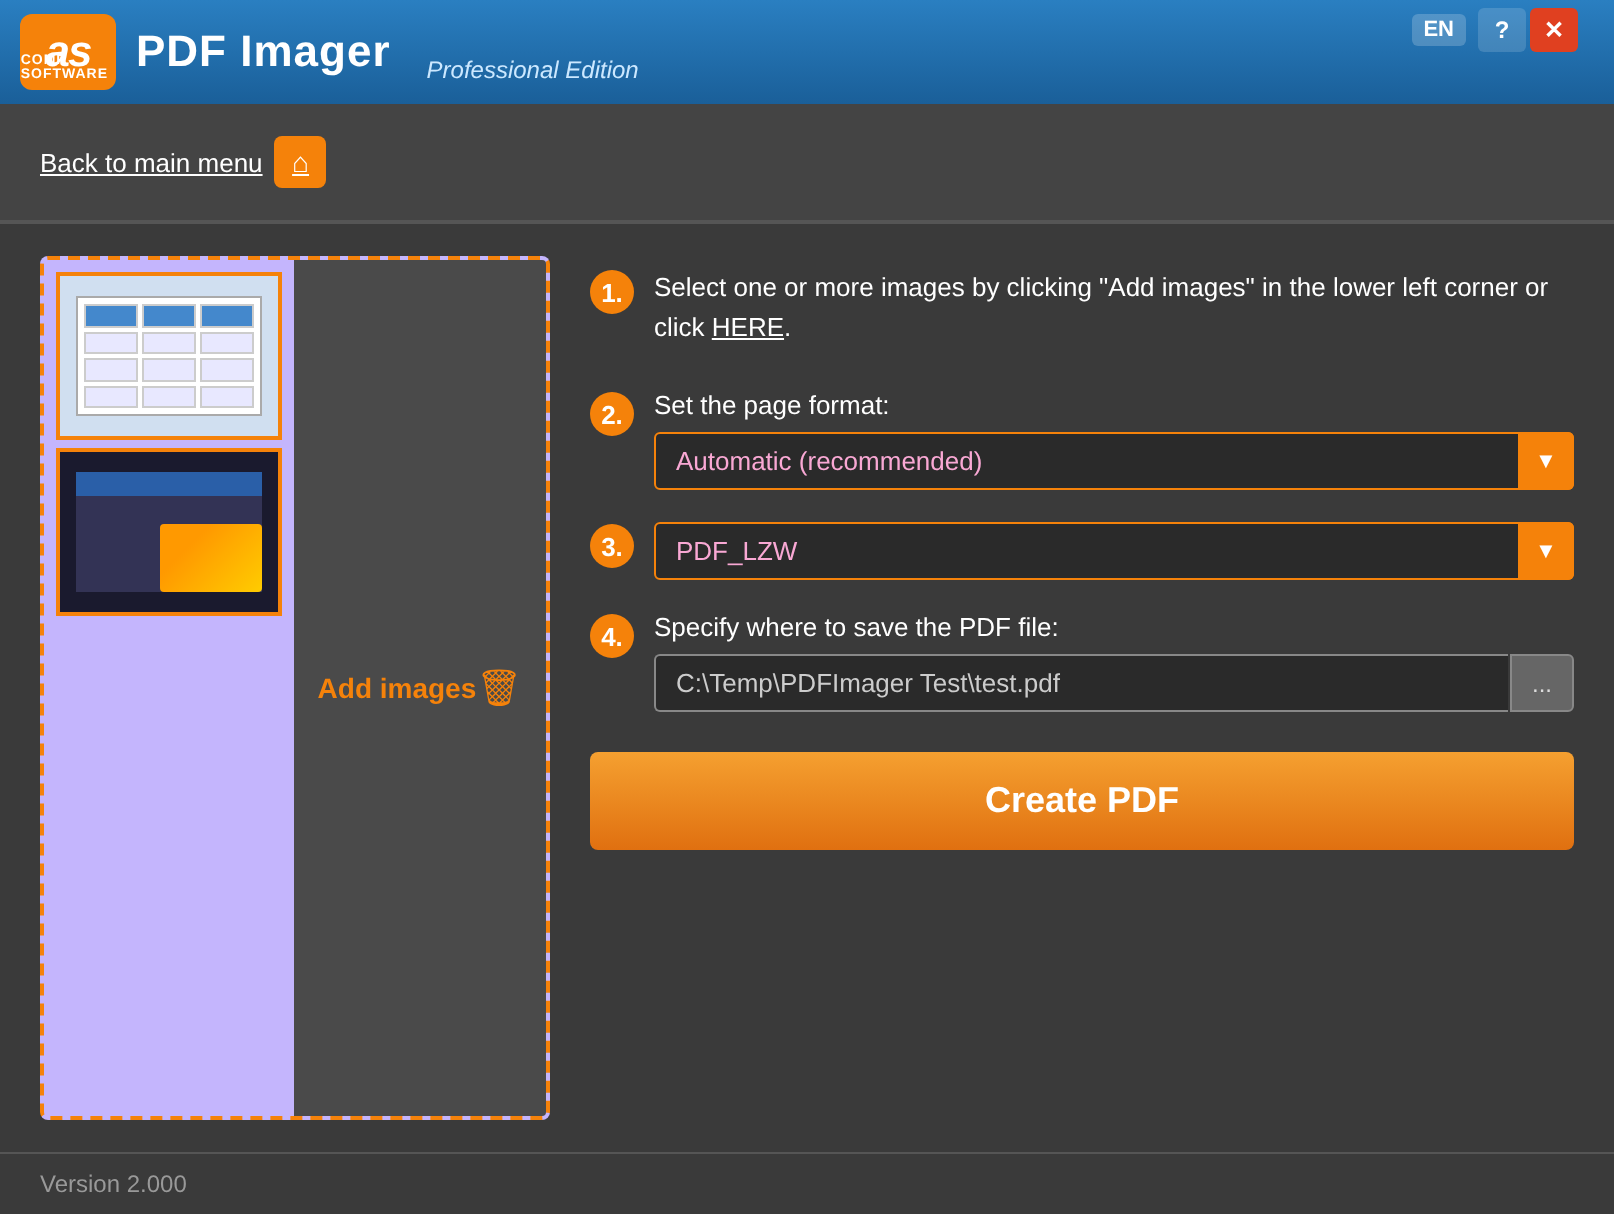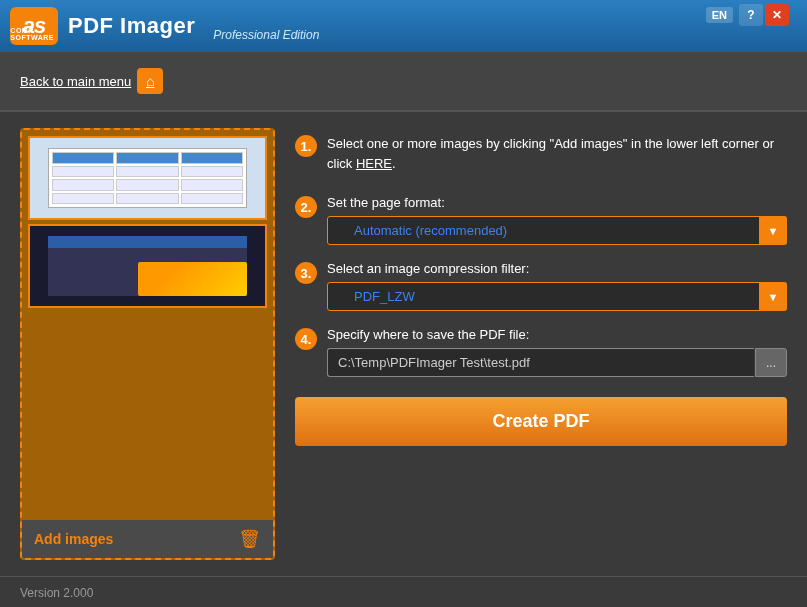--- a/index.html
+++ b/index.html
@@ -146,24 +146,24 @@
       display: flex;
       padding: 16px 20px;
       gap: 20px;
     }
 
     
     .image-panel {
       width: 255px;
       min-width: 255px;
       border: 2px dashed #f5820a;
-      background: #a16207;
+      background: #c4b5fd;
       border-radius: 4px;
       display: flex;
-      flex-direction: column;
+      flex-direction: row;
       overflow: hidden;
     }
     .image-list {
       flex: 1;
       overflow-y: auto;
       padding: 6px;
       display: flex;
       flex-direction: column;
       gap: 0;
     }
@@ -318,22 +318,22 @@
 
     
     .dropdown-wrapper {
       position: relative;
       width: 100%;
     }
     .dropdown-select {
       width: 100%;
       background: #2a2a2a;
       border: 1px solid #f5820a;
-      color: #3b82f6;
-      padding: 6px 30px 6px 26px;
+      color: #f9a8d4;
+      padding: 6px 30px 6px 10px;
       font-size: 13px;
       border-radius: 3px;
       appearance: none;
       cursor: pointer;
       outline: none;
     }
     .dropdown-arrow {
       position: absolute;
       right: 0;
       top: 0;
@@ -504,21 +504,20 @@
             <option>Legal</option>
           </select>
           <div class="dropdown-arrow"></div>
         </div>
       </div>
     </div>
 
     <div class="step-row">
       <div class="step-number">3.</div>
       <div class="step-content">
-        <div class="step-label">Select an image compression filter:</div>
         <div class="dropdown-wrapper">
           <select class="dropdown-select">
             <option>PDF_LZW</option>
             <option>PDF_JPEG</option>
             <option>PDF_FLATE</option>
             <option>None</option>
           </select>
           <div class="dropdown-arrow"></div>
         </div>
       </div>

